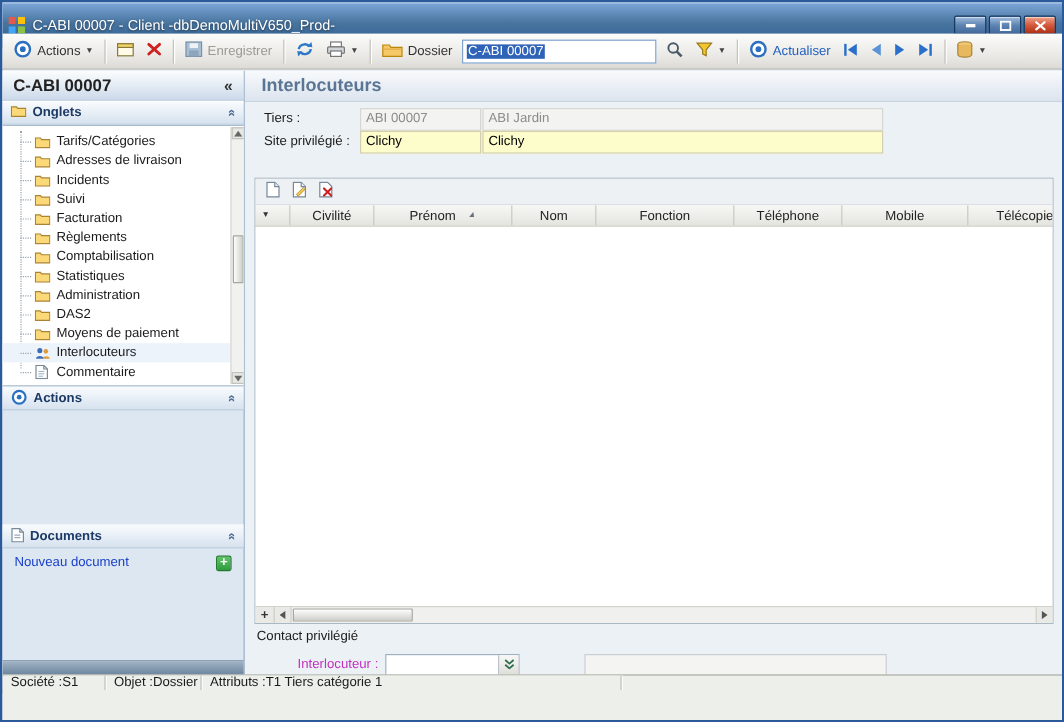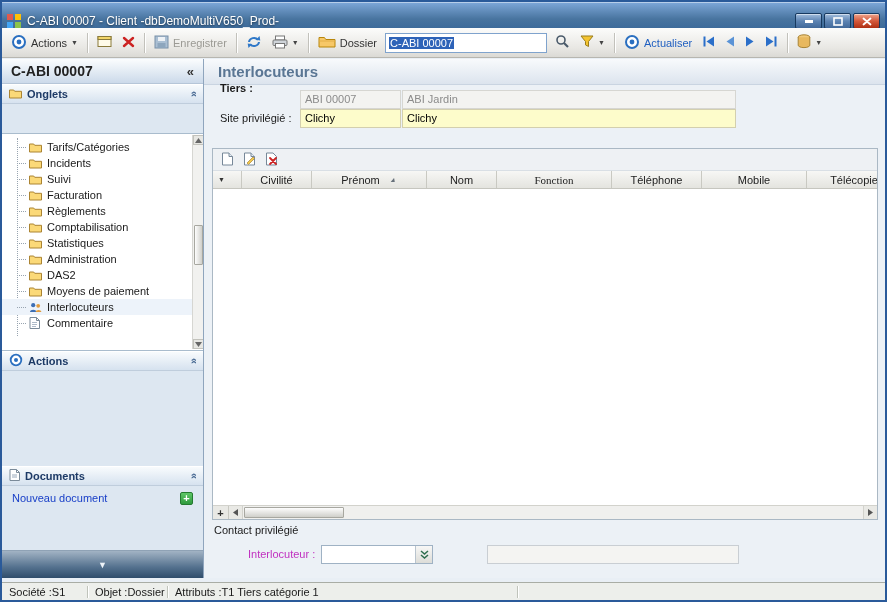--- a/index.html
+++ b/index.html
@@ -42,21 +42,21 @@
   .sidebar { width:202px; background:#dde7f1; border-right:1px solid #8fa5bd; display:flex; flex-direction:column; }
   .sb-title { height:25px; flex:none; display:flex; align-items:center; padding:0 9px;
     background:linear-gradient(#fbfdfe, #ccdaea); border-bottom:1px solid #b6c6d8;
     font-size:14px; font-weight:bold; color:#222; }
   .sb-title .collapse { margin-left:auto; font-weight:bold; color:#333; font-size:13px; }
   .panel-hdr { height:20px; flex:none; display:flex; align-items:center; gap:5px; padding:0 7px;
     background:linear-gradient(#f8fbfd, #d6e2ef); border-top:1px solid #fff; border-bottom:1px solid #bfcddc;
     font-weight:bold; color:#1d3a66; }
   .chev-up { margin-left:auto; display:inline-block; transform:rotate(-90deg); color:#4a6b94; font-size:11px; }
   .tree { flex:none; height:218px; background:#fff; border:1px solid #a9bccd; border-left:none; border-right:none;
-    position:relative; padding-top:5px; overflow:hidden;margin-top:29px; }
+    position:relative; padding-top:5px; overflow:hidden; }
   .tree::before { content:""; position:absolute; left:15px; top:4px; bottom:14px; border-left:1px dotted #98a4b0; }
   .tree-item { height:16px; display:flex; align-items:center; gap:5px; padding-left:27px; position:relative; color:#1a1a1a; }
   .tree-item::before { content:""; position:absolute; left:15px; top:8px; width:9px; border-top:1px dotted #98a4b0; }
   .tree-item.selected { background:#edf3fa; }
   .ti-icon { display:flex; width:13px; flex:none; }
   .tree-scroll { position:absolute; top:1px; right:0; bottom:1px; width:11px; background:#f1f1ef; border-left:1px solid #d6d6d2; }
   .ts-btn { position:absolute; left:0; width:11px; height:10px; background:#e7e7e3; border:1px solid #c2c2bc;
     display:flex; align-items:center; justify-content:center; }
   .ts-up { top:0; } .ts-down { bottom:0; }
   .ts-thumb { position:absolute; left:1px; top:90px; width:9px; height:40px;
@@ -101,22 +101,22 @@
   .contact-label { position:absolute; left:10px; top:465px; color:#1a1a1a; }
   .ct-lbl-int { position:absolute; left:44px; top:486px; height:19px; line-height:19px; color:#c030c0; }
   .combo { position:absolute; left:117px; top:486px; width:112px; height:19px; background:#fff; border:1px solid #9fb2c4; display:flex; }
   .combo .box { flex:1; }
   .combo .btn { width:17px; border-left:1px solid #b9c4ce; background:linear-gradient(#f7f7f6,#ddddd8);
     display:flex; align-items:center; justify-content:center; }
   .ct-lbl-mail { position:absolute; left:238px; top:514px; height:19px; line-height:19px; color:#1a1a1a; }
   .ct-mail-field { position:absolute; left:283px; top:486px; width:252px; height:19px; background:#f4f4f2; border:1px solid #c9ced3; }
 
   
-  .statusbar { position:absolute; left:0; right:0; bottom:0; height:18px; background:#edefeb;
-    border-top:1px solid #a9ada5; display:flex; align-items:center; color:#1a1a1a; }
+  .statusbar { position:absolute; left:0; right:0; bottom:0; height:38px; background:#edefeb;
+    border-top:1px solid #a9ada5; display:flex; align-items:flex-start; color:#1a1a1a; }
   .sb-cell { display:flex; align-items:center; padding:0 7px; border-right:1px solid #bfc3ba; box-shadow:1px 0 0 #fff; overflow:hidden; white-space:nowrap; }
 </style>
 </head>
 <body>
 
 <div class="window">
 
   <div class="titlebar">
     <span class="app-icon">
       <svg width="14" height="14">
@@ -280,20 +280,28 @@
               </svg>
             </span>
             <span class="ti-label">Tarifs/Catégories</span>
           </div>
           <div class="tree-item">
             <span class="ti-icon">
               <svg width="13" height="11">
                 <path d="M0.5 10 V2 h4.2 l1 1.3 h6.8 V10 z" fill="#fbd978" stroke="#ab8433"></path>
               </svg>
             </span>
+            <span class="ti-label">Adresses de livraison</span>
+          </div>
+          <div class="tree-item">
+            <span class="ti-icon">
+              <svg width="13" height="11">
+                <path d="M0.5 10 V2 h4.2 l1 1.3 h6.8 V10 z" fill="#fbd978" stroke="#ab8433"></path>
+              </svg>
+            </span>
             <span class="ti-label">Incidents</span>
           </div>
           <div class="tree-item">
             <span class="ti-icon">
               <svg width="13" height="11">
                 <path d="M0.5 10 V2 h4.2 l1 1.3 h6.8 V10 z" fill="#fbd978" stroke="#ab8433"></path>
               </svg>
             </span>
             <span class="ti-label">Suivi</span>
           </div>
@@ -418,21 +426,21 @@
       <div class="sb-bottom">
         <span>▼</span>
       </div>
     </div>
 
     <div class="main">
       <div class="main-hdr">
         <span>Interlocuteurs</span>
       </div>
 
-      <div class="flabel" style="top:20px; left:16px;font-weight:bold;">Tiers :</div>
+      <div class="flabel" style="top:31px; left:16px;">Tiers :</div>
       <div class="ffield" style="top:31px; left:96px; width:101px;">ABI 00007</div>
       <div class="ffield" style="top:31px; left:198px; width:334px;">ABI Jardin</div>
 
       <div class="flabel" style="top:50px; left:16px;">Site privilégié :</div>
       <div class="ffield yellow" style="top:50px; left:96px; width:101px;">Clichy</div>
       <div class="ffield yellow" style="top:50px; left:198px; width:334px;">Clichy</div>
 
       <div class="grid">
         <div class="grid-toolbar">
           <div class="gt-btn">
@@ -462,21 +470,21 @@
         <div class="gh-cell" style="width: 70px;">
               <span>Civilité</span>
             </div>
             <div class="gh-cell" style="width: 115px;">
               <span>Prénom</span>
               <span class="sort-glyph">▲</span>
             </div>
             <div class="gh-cell" style="width: 70px;">
               <span>Nom</span>
             </div>
-            <div class="gh-cell" style="width: 115px; font-family: Liberation Serif, serif;">
+            <div class="gh-cell" style="width: 115px;">
               <span>Fonction</span>
             </div>
             <div class="gh-cell" style="width: 90px;">
               <span>Téléphone</span>
             </div>
             <div class="gh-cell" style="width: 105px;">
               <span>Mobile</span>
             </div>
             <div class="gh-cell" style="width: 95px;">
               <span>Télécopie</span>

